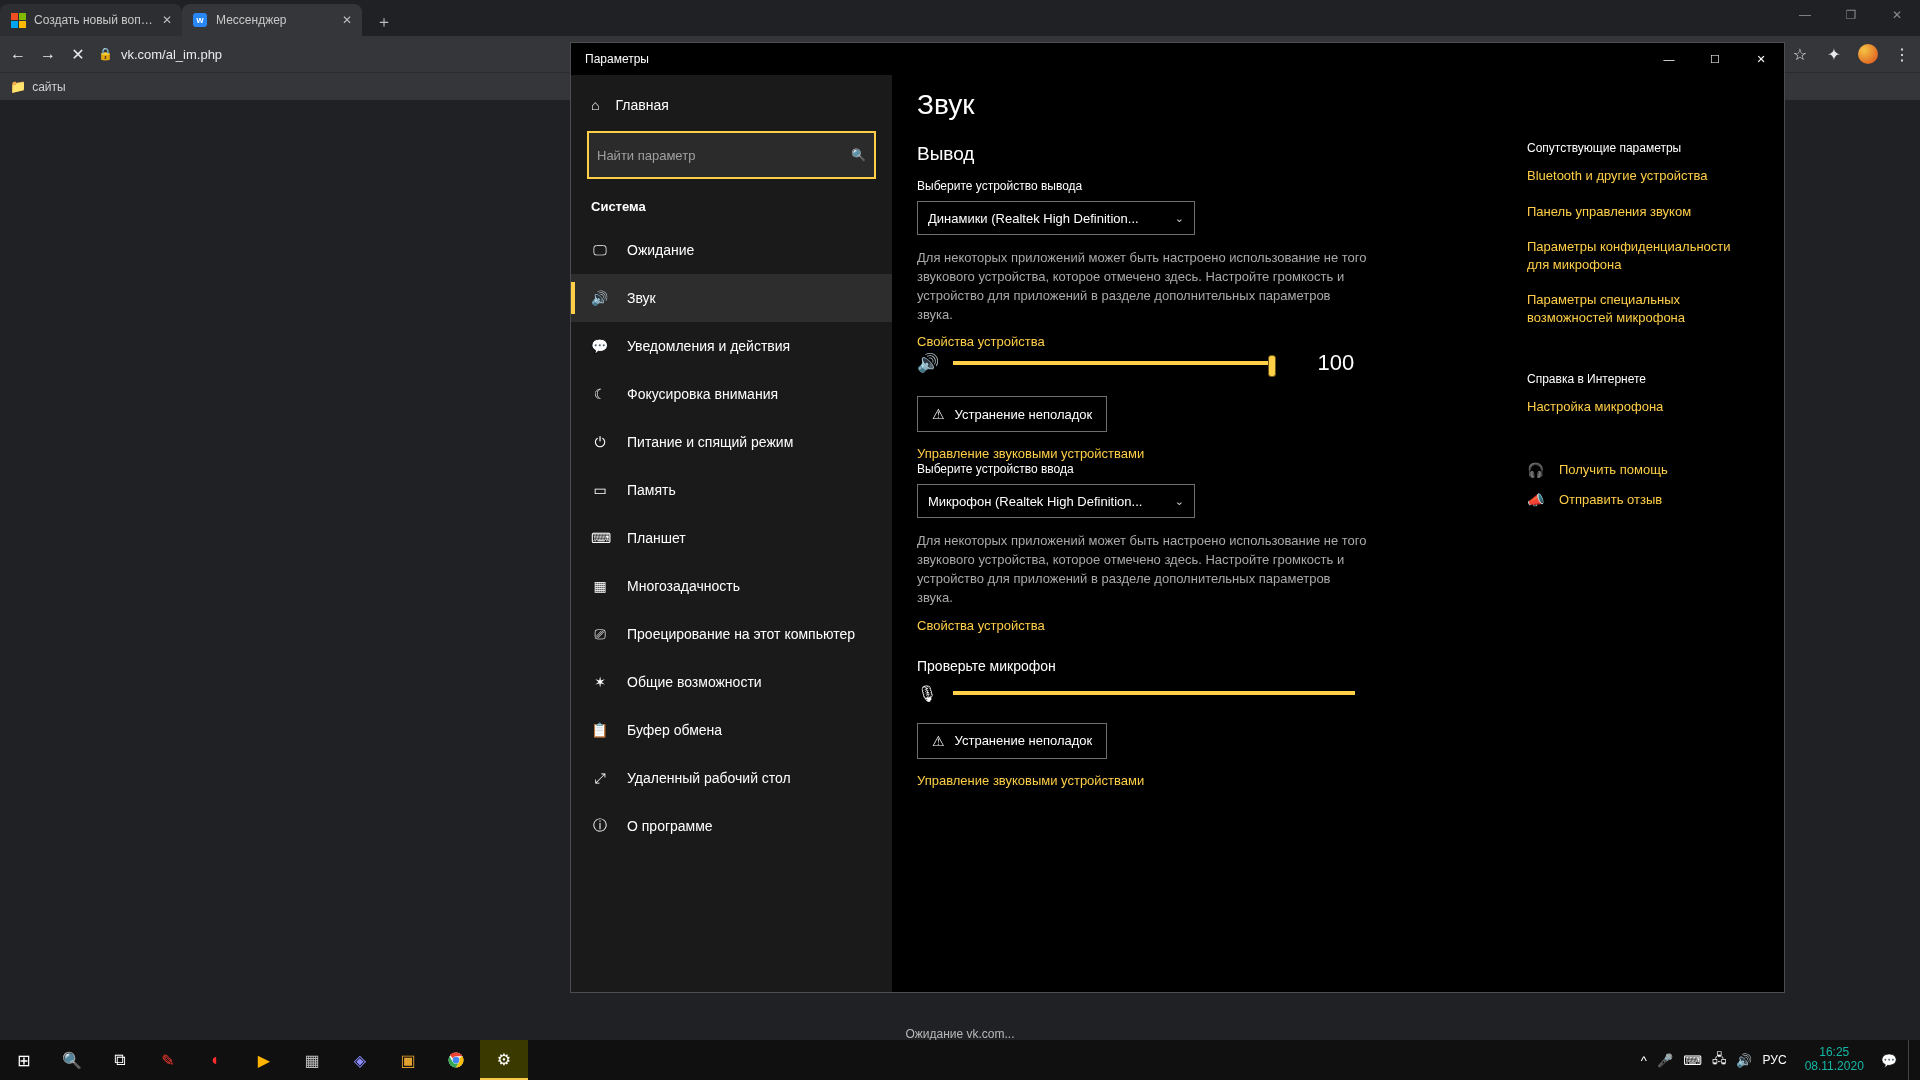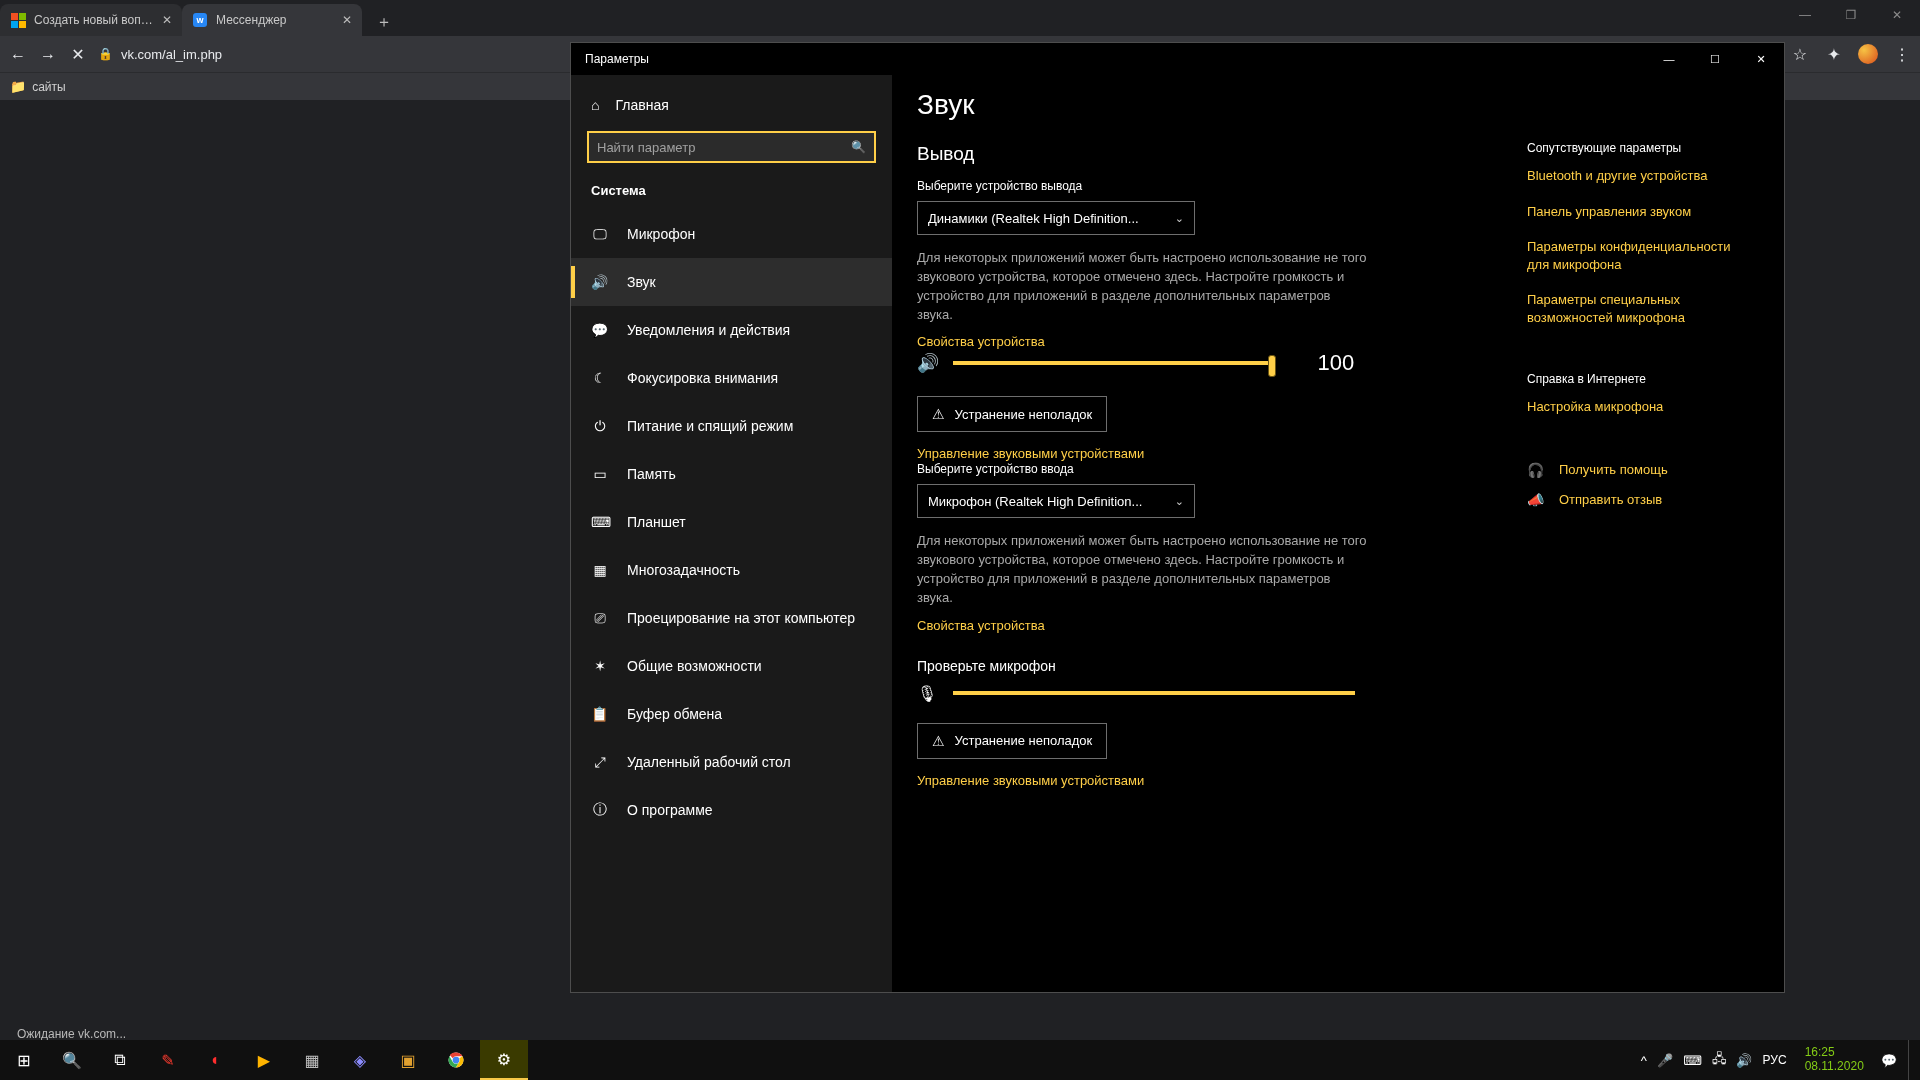--- a/index.html
+++ b/index.html
@@ -18,30 +18,30 @@
 .chrome-win-controls div{width:46px;display:flex;align-items:center;justify-content:center;color:#8b8b8b;font-size:12px;}
 .chrome-toolbar{height:36px;background:#35363a;display:flex;align-items:center;padding:0 8px;gap:10px;}
 .chrome-toolbar .ico{color:#e8eaed;font-size:16px;width:20px;text-align:center;}
 .chrome-url{flex:0 0 auto;display:flex;align-items:center;gap:8px;color:#e8eaed;font-size:13px;}
 .chrome-url .lock{color:#9aa0a6;font-size:12px;}
 .chrome-toolbar .spacer{flex:1;}
 .chrome-actions{display:flex;align-items:center;gap:14px;}
 .chrome-actions .ico{color:#e8eaed;}
 .chrome-bookmarks{height:28px;background:#35363a;border-top:1px solid #2a2b2e;display:flex;align-items:center;padding:0 10px;gap:6px;font-size:12px;color:#d0d0d0;}
 .chrome-bookmarks .folder-ico{color:#f4c247;font-size:13px;}
-.chrome-status{position:absolute;left:0;right:0;bottom:35px;padding:4px 17px;color:#b9b9b9;font-size:12px;text-align:left;pointer-events:none;}
+.chrome-status{position:absolute;left:0;right:0;bottom:35px;padding:4px 0;color:#b9b9b9;font-size:12px;text-align:center;pointer-events:none;}
 
 .settings-window{position:absolute;left:570px;top:42px;width:1215px;height:951px;background:#000;border:1px solid #4d4d4d;display:flex;flex-direction:column;}
 .settings-titlebar{height:32px;display:flex;align-items:center;color:#fff;font-size:12px;padding-left:14px;}
 .settings-titlebar .win-controls{margin-left:auto;display:flex;}
 .settings-titlebar .win-controls div{width:46px;height:32px;display:flex;align-items:center;justify-content:center;color:#fff;font-size:11px;}
 .settings-body{flex:1;display:flex;overflow:hidden;}
 .settings-sidebar{width:322px;background:#1a1a1a;border-right:1px solid #000;padding-top:14px;}
 .sidebar-home{display:flex;align-items:center;gap:16px;padding:8px 20px 14px 20px;color:#fff;font-size:14px;}
-.sidebar-search{margin:4px 16px 14px 16px;height:32px;border:2px solid #ffcf48;background:#2b2b2b;display:flex;align-items:center;padding:0 8px;}
+.sidebar-search{margin:4px 16px 14px 16px;height:48px;border:2px solid #ffcf48;background:#2b2b2b;display:flex;align-items:center;padding:0 8px;}
 .sidebar-search input{flex:1;background:transparent;border:none;outline:none;color:#fff;font-size:13px;}
 .sidebar-search input::placeholder{color:#a0a0a0;}
 .sidebar-search .search-ico{color:#c9a030;font-size:12px;}
 .sidebar-section{padding:6px 20px 12px 20px;color:#fff;font-size:13px;font-weight:600;}
 .sidebar-item{display:flex;align-items:center;gap:18px;padding:0 20px;height:48px;color:#fff;font-size:14px;cursor:pointer;position:relative;}
 .sidebar-item .ico{width:18px;text-align:center;font-size:14px;color:#fff;}
 .sidebar-item.active{background:#2d2d2d;}
 .sidebar-item.active::before{content:"";position:absolute;left:0;top:8px;bottom:8px;width:4px;background:#ffcf48;}
 .settings-main{flex:1;background:#000;color:#fff;padding:10px 30px 20px 24px;overflow:auto;display:flex;}
 .main-left{flex:0 0 610px;}
@@ -69,21 +69,21 @@
 .right-link{display:block;font-size:13px;color:#ffcf48;margin-bottom:18px;line-height:1.35;max-width:220px;cursor:pointer;}
 .right-section-gap{height:28px;}
 .help-row{display:flex;align-items:center;gap:14px;color:#ffcf48;font-size:13px;margin-bottom:14px;cursor:pointer;}
 .help-row .hicon{width:18px;text-align:center;color:#fff;font-size:14px;}
 
 .taskbar{position:absolute;left:0;right:0;bottom:0;height:40px;background:#101010;display:flex;align-items:center;}
 .taskbar .tbico{width:48px;height:40px;display:flex;align-items:center;justify-content:center;color:#fff;font-size:16px;}
 .taskbar .tbico.active{background:#3a3a00;border-bottom:2px solid #f7c948;}
 .taskbar .tray{margin-left:auto;display:flex;align-items:center;gap:10px;padding-right:6px;color:#fff;font-size:12px;}
 .taskbar .tray .trico{font-size:13px;color:#fff;}
-.taskbar .clock{text-align:left;line-height:1.15;font-size:12px;color:#84cc16;padding:0 8px;}
+.taskbar .clock{text-align:center;line-height:1.15;font-size:12px;color:#14b8a6;padding:0 8px;}
 .taskbar .showdesk{width:6px;height:40px;border-left:1px solid #444;}
 
 .ms-favicon{display:grid;grid-template-columns:7px 7px;grid-template-rows:7px 7px;gap:1px;}
 .ms-favicon span:nth-child(1){background:#f25022;}
 .ms-favicon span:nth-child(2){background:#7fba00;}
 .ms-favicon span:nth-child(3){background:#00a4ef;}
 .ms-favicon span:nth-child(4){background:#ffb900;}
 .vk-favicon{width:14px;height:14px;background:#2787f5;border-radius:3px;display:flex;align-items:center;justify-content:center;color:#fff;font-size:9px;font-weight:700;}
 .avatar{width:20px;height:20px;border-radius:50%;background:radial-gradient(circle at 30% 30%,#f6c344,#d94c1a);} 
 svg{display:block;}
@@ -158,21 +158,21 @@
         <span>Главная</span>
       </div>
       <div class="sidebar-search">
         <input placeholder="Найти параметр" style="">
         <span class="search-ico">🔍</span>
       </div>
       <div class="sidebar-section">Система</div>
       <div id="sidebar-items">
           <div class="sidebar-item">
             <span class="ico">🖵</span>
-            <span>Микрофон</span>
+            <span>Ожидание</span>
           </div>
           <div class="sidebar-item active">
             <span class="ico">🔊</span>
             <span>Звук</span>
           </div>
           <div class="sidebar-item">
             <span class="ico">💬</span>
             <span>Уведомления и действия</span>
           </div>
           <div class="sidebar-item">

